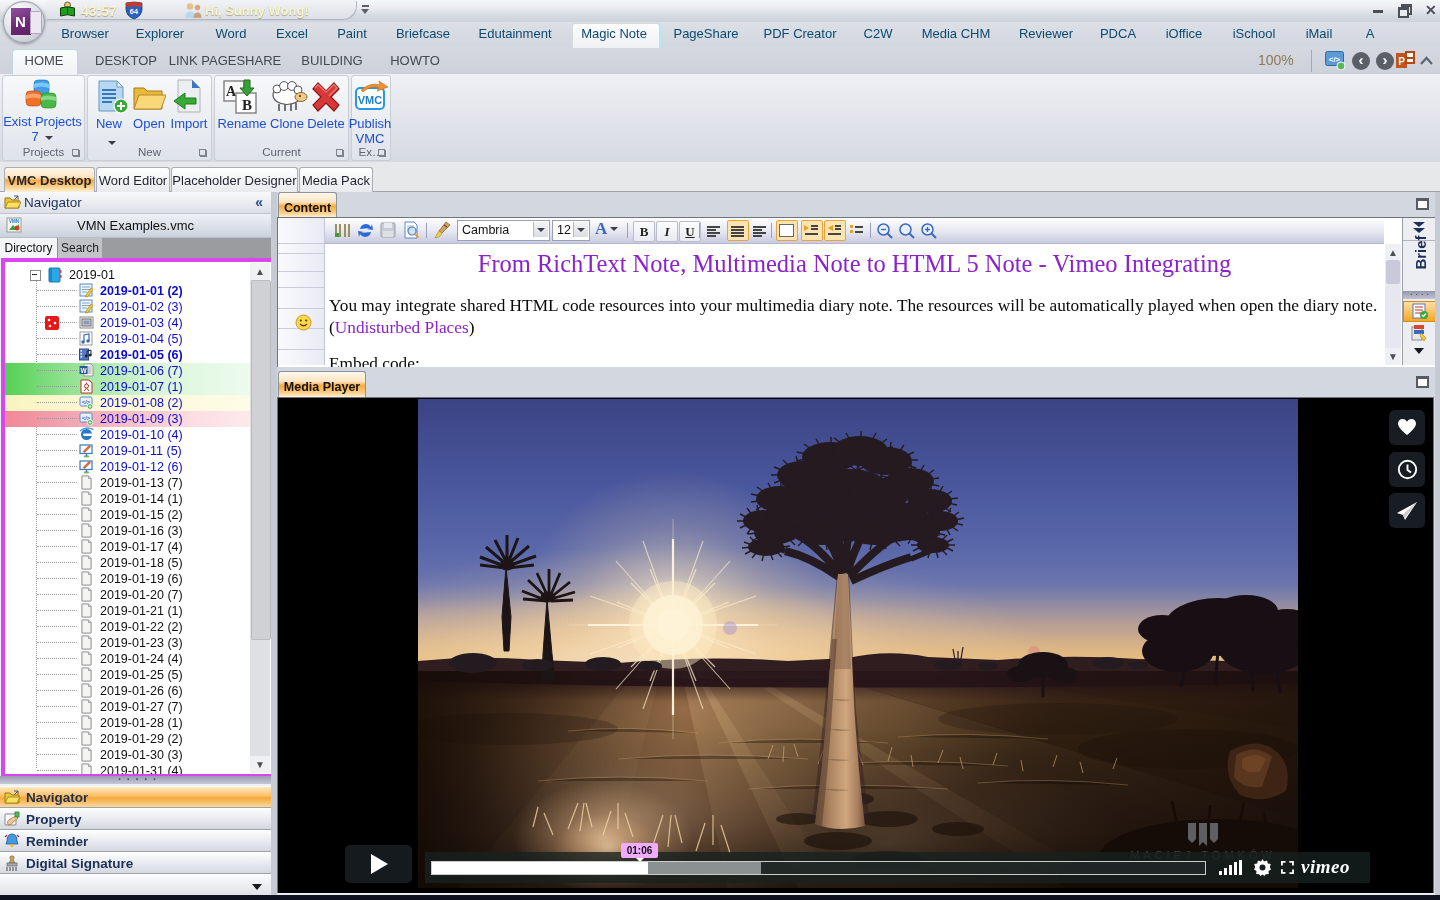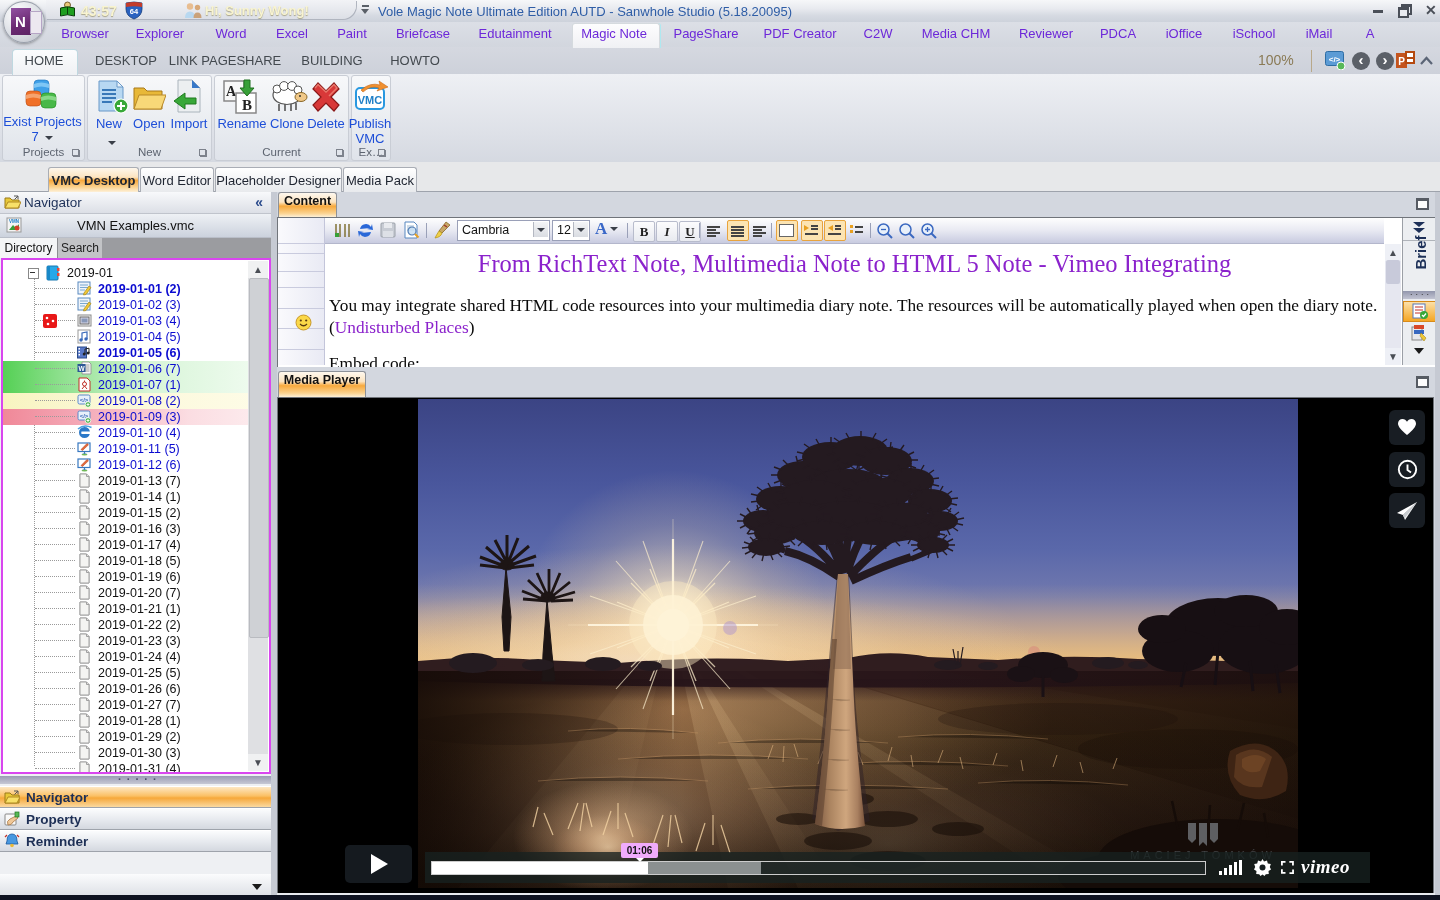--- a/index.html
+++ b/index.html
@@ -5,65 +5,65 @@
 .abs{position:absolute;}
 #titlebar{left:0;top:0;width:1440px;height:22px;background:linear-gradient(#f6f7f9,#e8eaef 40%,#d6dae2 70%,#cdd2db);border-bottom:1px solid #b7bcc6;}
 #qpill{left:46px;top:0;width:310px;height:19px;border-radius:0 0 14px 0;box-shadow:1px 1px 0 #b0b5bf;background:linear-gradient(#f2f3f6,#dcdfe6);}
 #applogo{left:3px;top:1px;width:42px;height:42px;border-radius:50%;background:radial-gradient(circle at 35% 30%,#ffffff,#dadde3 55%,#b5b9c2);box-shadow:0 1px 3px rgba(0,0,0,.35), inset 0 0 0 1px #9aa0ab;z-index:50;}
 #applogo .n{position:absolute;left:8px;top:7px;width:20px;height:27px;background:linear-gradient(160deg,#9252a2,#6b2a72 60%,#5d2364);}
 #applogo .n:after{content:"N";position:absolute;left:4px;top:5px;color:#fff;font-size:15px;font-weight:bold;}
 #applogo .pg{position:absolute;left:27px;top:10px;width:10px;height:21px;background:#ece8f0;border:1px solid #b5a5c5;}
 .ttxt{top:3px;height:16px;font-size:14px;font-weight:bold;color:#f8f4d0;text-shadow:0 1px 1px rgba(130,120,70,.6);z-index:5;}
 #wtitle{left:378px;top:4px;font-size:13px;color:#2e5da6;white-space:nowrap;}
 #menurow{left:0;top:22px;width:1440px;height:25px;background:linear-gradient(#dcdfe6,#d2d6de);border-bottom:1px solid #a6abb5;}
-.mitem{top:26px;height:18px;font-size:13px;color:#6d28d9;white-space:nowrap;z-index:3;}
+.mitem{top:26px;height:18px;font-size:13px;color:#0c4a6e;white-space:nowrap;z-index:3;}
 #mseltab{left:572px;top:23px;width:86px;height:24px;background:linear-gradient(#fdfdfe,#f0f1f4);border-radius:3px 3px 0 0;border:1px solid #d5dade;border-bottom:none;box-shadow:1px 0 0 #aee8f0;z-index:2;}
 #ribtabs{left:0;top:47px;width:1440px;height:27px;background:linear-gradient(#d5d8e0,#cdd1da);}
 #hometab{left:12px;top:49px;width:64px;height:25px;background:linear-gradient(#fbfcfd,#eff1f4);border:1px solid #bfd8e0;border-bottom:none;border-radius:4px 4px 0 0;z-index:2;}
 .rtab{top:53px;font-size:13px;color:#43494f;z-index:3;}
 #ribbon{left:0;top:74px;width:1440px;height:88px;background:linear-gradient(#eef0f4,#dde0e7 70%,#d5d9e1);border-bottom:1px solid #b9bec7;}
 .rgroup{top:75px;height:84px;background:linear-gradient(#f7f8fa,#eaedf1 55%,#dfe3ea);border:1px solid #c9cdd5;border-radius:3px;}
 .rglabel{position:absolute;left:0;bottom:2px;width:100%;text-align:center;font-size:11.5px;color:#5d6470;}
 .rglaunch{position:absolute;right:4px;bottom:3px;width:8px;height:8px;}
 .rglaunch:before{content:"";position:absolute;left:0;top:0;width:6px;height:6px;border-top:1px solid #7d828c;border-left:1px solid #7d828c;}
 .rglaunch:after{content:"";position:absolute;right:0px;bottom:0px;width:5px;height:5px;border-right:2px solid #7d828c;border-bottom:2px solid #7d828c;}
 .rbtxt{position:absolute;font-size:13px;color:#1d4ed8;text-align:center;white-space:nowrap;}
 .ddarr{display:inline-block;width:0;height:0;border-left:4px solid transparent;border-right:4px solid transparent;border-top:4px solid #3a3f48;vertical-align:middle;margin-left:3px;}
 #doctabs{left:0;top:162px;width:1440px;height:30px;background:#e7e8ea;}
 #doctabs .line{position:absolute;left:0;top:29px;width:1440px;height:1px;background:#9ea3ac;}
-.dtab{top:167px;height:24px;border:1px solid #a9adb5;border-bottom:none;border-radius:3px 3px 0 0;background:linear-gradient(#ffffff,#f2f3f5 50%,#e8eaed);font-size:13px;color:#1e2430;text-align:center;z-index:2;margin-left:44px;}
+.dtab{top:167px;height:24px;border:1px solid #a9adb5;border-bottom:none;border-radius:3px 3px 0 0;background:linear-gradient(#ffffff,#f2f3f5 50%,#e8eaed);font-size:13px;color:#1e2430;text-align:center;z-index:2;}
 .dtab.sel{background:linear-gradient(#fef7ec 0%,#fce4c1 38%,#f7a93d 52%,#fbd391 80%,#fdf0d8 100%);font-weight:bold;}
 .dtab span{position:absolute;left:0;right:0;top:5px;}
 #lpanel{left:0;top:192px;width:271px;height:703px;background:#eef0f3;}
 #lnavhead{position:absolute;left:0;top:0;width:271px;height:21px;background:linear-gradient(#f8f9fb,#dcdfe6);border-bottom:1px solid #c0c4cc;}
 #lnavhead .t{position:absolute;left:24px;top:3px;font-size:13.5px;color:#1d3058;}
 #lnavhead .ch{position:absolute;right:8px;top:2px;font-size:14px;font-weight:bold;color:#2b4b8c;}
 #lvmnbar{position:absolute;left:0;top:22px;width:271px;height:23px;background:linear-gradient(#eef1f5,#ccd2dd);border-bottom:1px solid #b9bec8;font-size:13px;color:#111;}
 #ltabstrip{position:absolute;left:0;top:46px;width:271px;height:20px;background:#9b9ca0;font-size:12px;}
 #dirtab{position:absolute;left:0;top:0;width:57px;height:20px;background:#f4f5f6;color:#111;text-align:center;line-height:20px;}
 #srchtab{position:absolute;left:57px;top:0;width:44px;height:20px;background:#c2c3c6;border-left:1px solid #8d8e92;color:#222;text-align:center;line-height:20px;}
-#ltree{position:absolute;left:1px;top:66px;width:266px;height:512px;background:#fff;border:2px solid #d946ef;overflow:hidden;}
+#ltree{position:absolute;left:1px;top:66px;width:266px;height:512px;background:#fff;border:4px solid #d946ef;overflow:hidden;}
 .trow{position:absolute;left:0;width:100%;height:16px;font-size:12.5px;color:#0b0bd0;white-space:nowrap;}
 .trow.blk{color:#111;}
 .trow .lbl{position:absolute;left:95px;top:1px;}
 .ticon{position:absolute;left:74px;top:0px;width:15px;height:15px;}
 #vscroll{position:absolute;left:245px;top:1px;width:20px;height:510px;background:#dfe0e3;}
 .sbtn{position:absolute;left:0;width:20px;height:17px;background:#f0f1f2;color:#4a4e55;font-size:10px;text-align:center;line-height:17px;}
 #vthumb{position:absolute;left:1px;top:17px;width:18px;height:358px;background:#cfd1d5;border:1px solid #b9bbc0;border-radius:2px;}
 .stackbar{left:0;width:271px;height:20px;background:linear-gradient(#fbfcfd,#e6e9ee 55%,#d4d8df);border-top:1px solid #fff;border-bottom:1px solid #9ea3ab;font-size:13.5px;font-weight:bold;color:#1d2f55;}
 .stackbar.orange{background:linear-gradient(#fde7c3,#fbc064 45%,#f6a83a 55%,#fbd9a0);}
 .sbicon{position:absolute;left:4px;top:2px;width:16px;height:16px;}
 .sblbl{position:absolute;left:26px;top:3px;}
 #splitter{left:0;top:584px;width:271px;height:8px;background:linear-gradient(#999cb2,#c6c8d4);position:absolute;}
 #splitter .dots{position:absolute;left:118px;top:-3px;font-size:11px;letter-spacing:1px;color:#4a4f66;font-weight:bold;}
 #lbottom{left:0;top:682px;width:271px;height:23px;background:linear-gradient(#fbfcfd,#dcdfe5);position:absolute;}
 #lbottom .dn{position:absolute;right:9px;top:10px;width:0;height:0;border-left:5px solid transparent;border-right:5px solid transparent;border-top:6px solid #1a1a1a;}
 #navybottom{left:0;top:895px;width:1440px;height:5px;background:#0e1220;}
 .ptab{position:absolute;background:linear-gradient(#fef8ee 0%,#fce4c1 38%,#f7a93d 55%,#fbd391 85%,#fdf0d8 100%);border:1px solid #8e9299;border-bottom:none;border-radius:3px 3px 0 0;font-weight:bold;font-size:12.5px;color:#111;}
-.ptab span{position:absolute;left:0;right:0;top:1px;text-align:center;}
+.ptab span{position:absolute;left:0;right:0;top:8px;text-align:center;}
 .maxbtn{position:absolute;width:9px;height:7px;border:2px solid #565b63;border-top-width:3px;background:#fdfdfd;}
 #contpanel{left:277px;top:192px;width:1163px;height:175px;background:#d3d7df;}
 #contbody{position:absolute;left:0;top:25px;width:1157px;height:149px;background:#fff;border:1px solid #70747a;}
 #cgutter{position:absolute;left:0px;top:0px;width:46px;height:147px;background:linear-gradient(90deg,#fafafd,#e9eaf4);border-right:1px solid #c3c5da;}
 .gline{position:absolute;left:0;width:46px;height:1px;background:#c9cbde;}
 #ctoolbar{position:absolute;left:47px;top:0px;width:1059px;height:25px;background:linear-gradient(#fefefe,#e8e9f2 50%,#c8cbe0);border-bottom:1px solid #b4b7cc;}
 .tbtn{position:absolute;top:3px;width:20px;height:19px;border-radius:2px;font-size:13px;text-align:center;line-height:19px;color:#222;}
 .tbtn.hl{background:#fce4b2;border:1px solid #e8a33d;top:2px;}
 .tsep{position:absolute;top:5px;width:1px;height:15px;background:#9aa0b8;}
 #fontcombo{position:absolute;left:132px;top:2px;width:91px;height:19px;background:#fff;border:1px solid #9aa0b8;font-size:12.5px;color:#111;}
@@ -106,21 +106,20 @@
     </svg>
 <svg class="abs" style="left:183px;top:2px" width="20" height="17" viewBox="0 0 20 17">
 <circle cx="7" cy="4.5" r="3.2" fill="#e8bd90"></circle>
       <path d="M2 16 Q2 9.5 7 9.5 Q12 9.5 12 16 Z" fill="#b8d8f0"></path>
 <circle cx="14.5" cy="5.5" r="2.7" fill="#d8a878"></circle>
       <path d="M10.5 16 Q10.5 10.5 14.5 10.5 Q18.5 10.5 18.5 16 Z" fill="#caa27a"></path>
     </svg>
 <div class="abs ttxt" style="left:205px;font-size:13px;">Hi, Sunny Wong!</div>
 <div class="abs" style="left:362px;top:5px;width:7px;height:2px;background:#5a6068"></div>
 <div class="abs" style="left:361px;top:9px;width:0;height:0;border-left:4.5px solid transparent;border-right:4.5px solid transparent;border-top:5px solid #5a6068"></div>
-<div id="wtitle" class="abs">Vole Magic Note Ultimate Edition AUTD - Sanwhole Studio (5.18.20095)</div>
 <div class="abs" style="left:1373px;top:10px;width:10px;height:3px;background:#4a4f58"></div>
 <div class="abs" style="left:1401px;top:4px;width:7px;height:6px;border:2px solid #4a4f58;border-top-width:3px;background:#e8eaef"></div>
 <div class="abs" style="left:1398px;top:7px;width:7px;height:6px;border:2px solid #4a4f58;border-top-width:3px;background:#e8eaef"></div>
 <div class="abs" style="left:1425px;top:2px;font-size:14px;font-weight:bold;color:#4a4f58">✕</div>
 <div id="menurow" class="abs"></div>
 <div id="mseltab" class="abs"></div>
 <div class="abs mitem" style="left:85px;transform:translateX(-50%)">Browser</div>
 <div class="abs mitem" style="left:160px;transform:translateX(-50%)">Explorer</div>
 <div class="abs mitem" style="left:231px;transform:translateX(-50%)">Word</div>
 <div class="abs mitem" style="left:292px;transform:translateX(-50%)">Excel</div>
@@ -625,20 +624,28 @@
         </svg>
         <div class="sblbl">Reminder</div>
       </div>
 <div class="abs stackbar" style="top:616px">
         <svg class="sbicon" viewBox="0 0 16 16">
           <rect x="1" y="3" width="11" height="11" rx="1" fill="#f8f8f8" stroke="#888"></rect>
           <path d="M4 14 Q2 10 6 8 L12 5 L14 7 L9 11 Q8 14 4 14 Z" fill="#f0c898" stroke="#a87848" stroke-width="0.8"></path>
           <rect x="11" y="1" width="4" height="5" fill="#58b858" stroke="#1f7a1f" stroke-width="0.7"></rect>
         </svg>
         <div class="sblbl">Property</div>
+      </div>
+<div class="abs stackbar" style="top:660px">
+        <svg class="sbicon" viewBox="0 0 16 16">
+          <path d="M6 2 Q6 1 8 1 Q10 1 10 2 Q10 4 9 5 L11 8 L5 8 L7 5 Q6 4 6 2 Z" fill="#c8a868" stroke="#8a6828" stroke-width="0.8"></path>
+          <rect x="3" y="8" width="10" height="3" fill="#a8a8b0" stroke="#666" stroke-width="0.7"></rect>
+          <path d="M2 13 h12 M2 15 h12" stroke="#444" stroke-width="1" stroke-dasharray="2 1"></path>
+        </svg>
+        <div class="sblbl">Digital Signature</div>
       </div>
 <div id="lbottom">
         <div class="dn"></div>
       </div>
 </div>
 <div class="abs" style="left:271px;top:192px;width:6px;height:703px;background:#c6cad3"></div>
 <div id="contpanel" class="abs">
 <div class="ptab" style="left:1px;top:0;width:57px;height:24px">
         <span>Content</span>
       </div>

